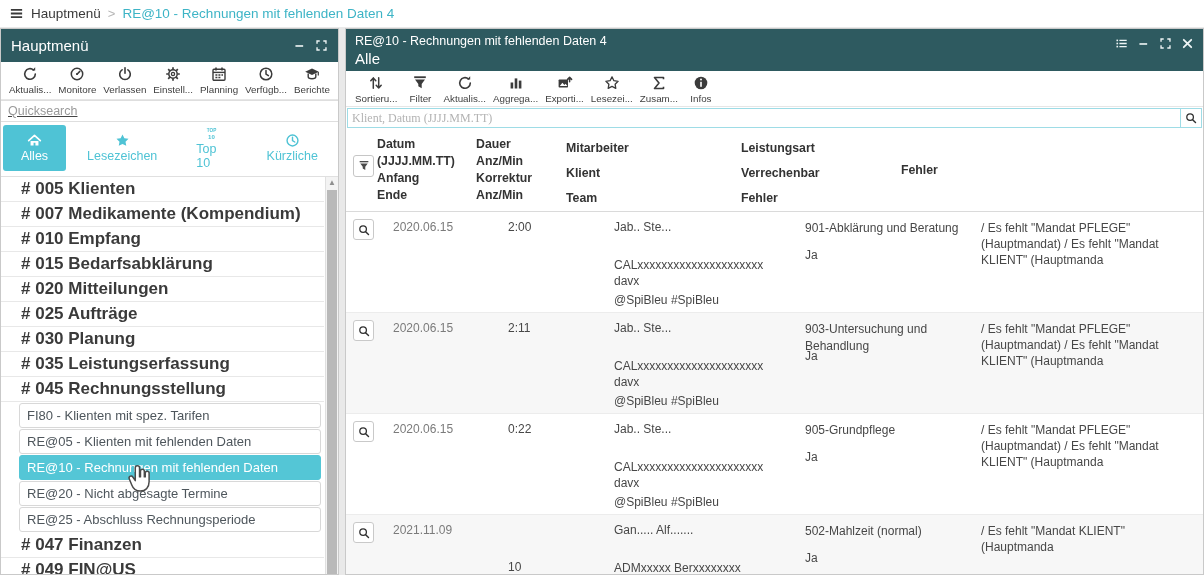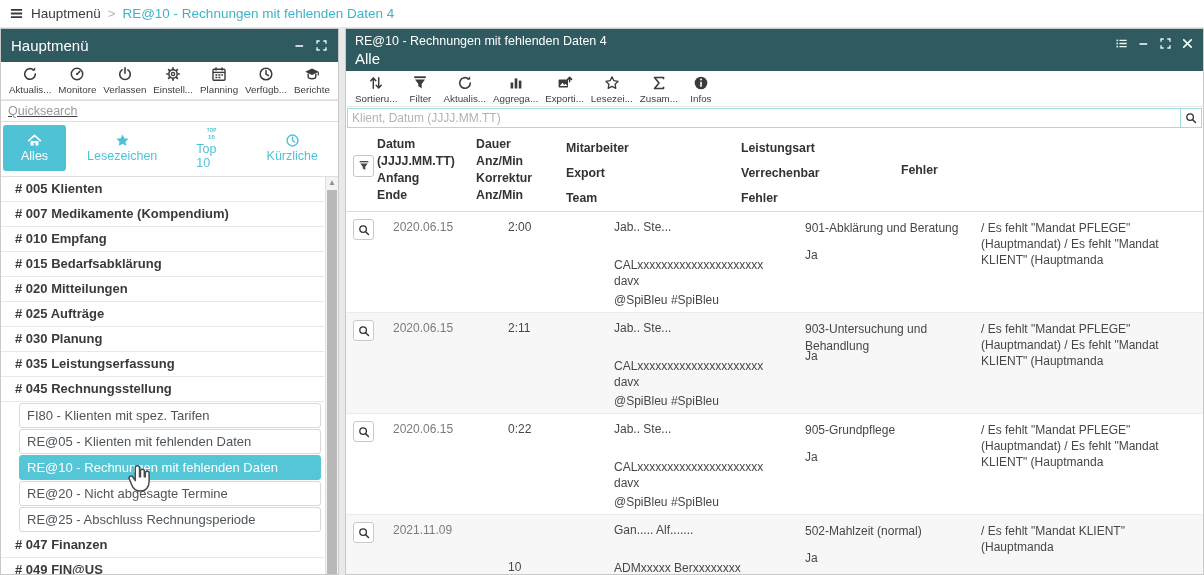--- a/index.html
+++ b/index.html
@@ -52,37 +52,37 @@
   .tabs { flex:0 0 41px; display:flex; gap:3px; padding:3px 2px 5px; border-bottom:1px solid #e0e0e0; }
   .tab { display:flex; flex-direction:column; align-items:center; justify-content:center;
          padding:1px 18px; border-radius:3px; color:var(--cyan,#4fc3d5); font-size:12.5px;
          gap:1px; cursor:pointer; }
   .tab svg { width:15px; height:15px; }
   .tab.active { background:var(--cyan,#4fc3d5); color:#fff; }
 
   
   .menuwrap { position:relative; flex:1; overflow:hidden; }
   .menu { position:absolute; left:0; top:0; right:14px; bottom:0; overflow:hidden; }
-  .msec { height:25px; line-height:24px; font-weight:bold; font-size:13px; color:#3a3a3a;
-          padding-left:14px; border-bottom:1px solid #e8e8e8; background:#fff; cursor:pointer; }
+  .msec { height:25px; line-height:24px; font-weight:bold; font-size:17px; color:#3a3a3a;
+          padding-left:20px; border-bottom:1px solid #e8e8e8; background:#fff; cursor:pointer; }
   .msub { height:25px; line-height:23px; margin:1px 3px 1px 18px; border:1px solid #d8d8d8;
           border-radius:3px; font-size:13px; color:#4e565c; padding-left:7px;
           position:relative; background:#fff; cursor:pointer; }
   .msub.selected { background:var(--sel,#54c6d6); border-color:var(--sel,#54c6d6); color:#fff; }
   .cursor { position:absolute; left:104px; top:6px; width:30px; height:34px; z-index:4; }
   .cursor svg { width:30px; height:34px; }
   .vscroll { position:absolute; right:0; top:0; bottom:0; width:13px; background:#f3f3f3;
              border-left:1px solid #e0e0e0; }
   .varrow { position:absolute; top:1px; left:2px; font-size:8px; color:#8f8f8f; cursor:pointer; }
   .vthumb { position:absolute; top:13px; bottom:0; left:1px; right:1px; background:#b9b9b9; cursor:grab; }
 
   
   .searchrow { flex:0 0 22px; display:flex; align-items:center; padding:1px 1px; background:#fff; }
   .rsearch { flex:1; height:20px; border:1px solid #9edce6; font-size:12px; padding:0 4px;
-             color:#444; outline:none; font-family:Liberation Sans, sans-serif; }
+             color:#444; outline:none; font-family:Liberation Serif, serif; }
   .rsearch::placeholder { color:#b3b3b3; }
   .sbtn { width:21px; height:20px; border:1px solid #9edce6; border-left:0; background:#fff;
           color:#2f2f2f; display:flex; align-items:center; justify-content:center; cursor:pointer; }
   .sbtn svg { width:12px; height:12px; }
 
   
   .thead { flex:0 0 75px; display:grid; grid-template-columns:24px 99px 90px 175px 160px 1fr;
            padding-left:7px; border-bottom:1px solid #dadada; background:#fff; }
   .hfilter { width:21px; height:22px; border:1px solid #c6c6c6; border-radius:3px; background:#fff;
              margin-top:26px; display:flex; align-items:center; justify-content:center;
@@ -418,21 +418,21 @@
           <div>Ende</div>
         </div>
         <div class="hcol hcol-dauer">
           <div>Dauer</div>
           <div>Anz/Min</div>
           <div>Korrektur</div>
           <div>Anz/Min</div>
         </div>
         <div class="hcol hcol-mitarbeiter">
           <div>Mitarbeiter</div>
-          <div>Export</div>
+          <div>Klient</div>
           <div>Team</div>
         </div>
         <div class="hcol hcol-leistungsart">
           <div>Leistungsart</div>
           <div>Verrechenbar</div>
           <div>Fehler</div>
         </div>
         <div class="hcol hcol-fehler">
           <div>Fehler</div>
         </div>

